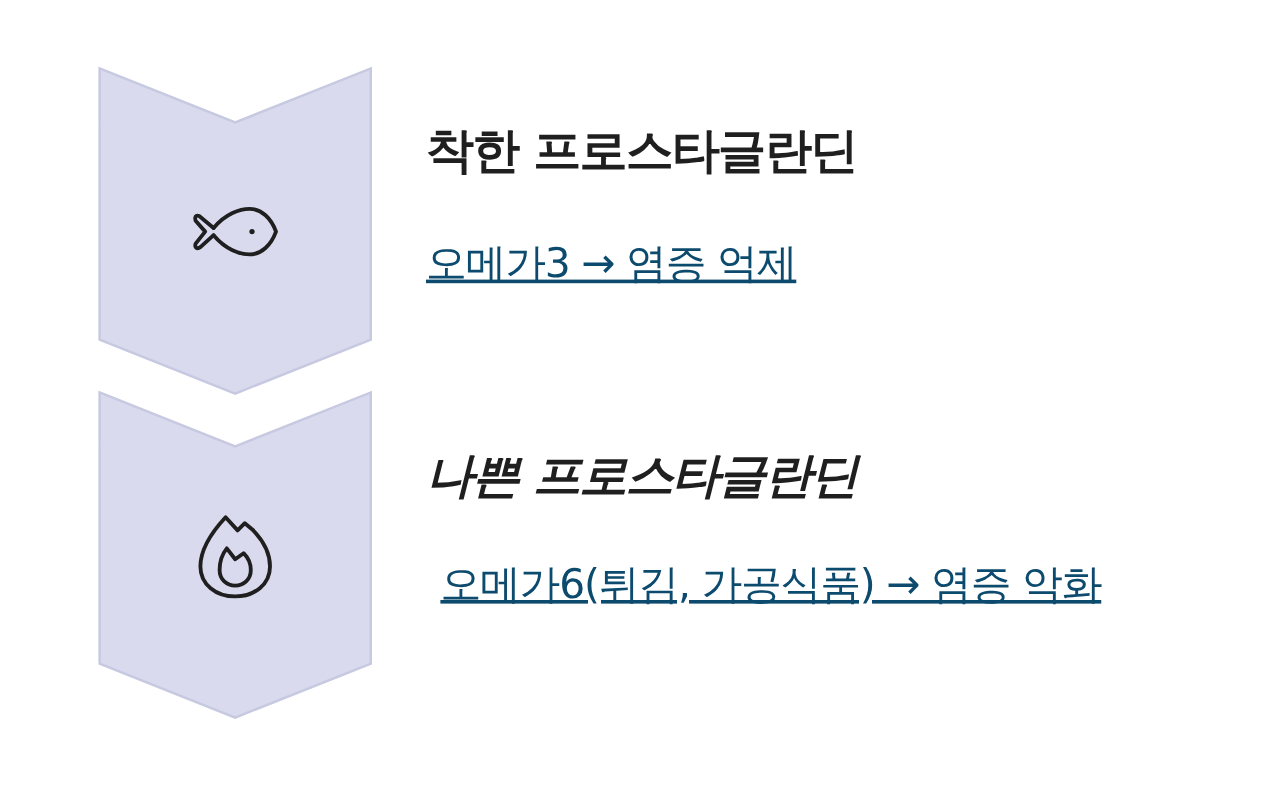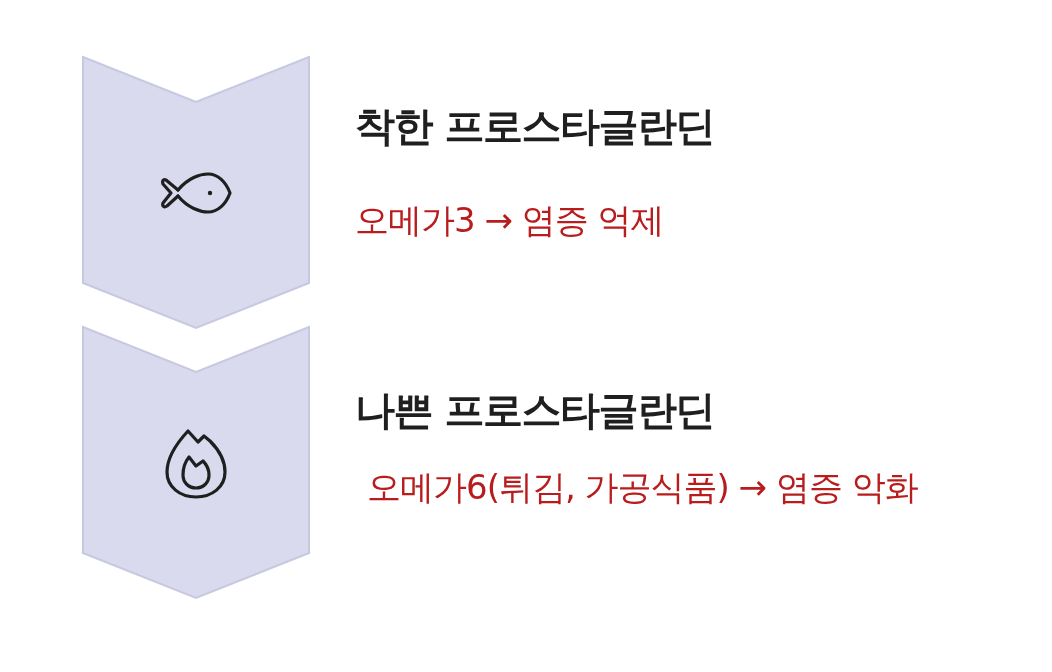--- a/index.html
+++ b/index.html
@@ -10,25 +10,25 @@
     color: #1f1f1f;
   }
   .shapes { position: absolute; left: 0; top: 0; width: 1052px; height: 672px; }
   .step-text { position: absolute; left: 355px; white-space: nowrap; }
   .heading {
     font-weight: bold; font-size: 40px; line-height: 1; letter-spacing: -1.5px;
     color: #1f1f1f; margin: 0;
   }
   .sub {
     font-size: 34px; line-height: 1; letter-spacing: -1px;
-    color: #b91c1c; margin: 0;
+    color: #0c4a6e; margin: 0; text-decoration: underline;
   }
   #step1-heading { position: absolute; top: 106px; left: 0; text-align: right; }
   #step1-sub { position: absolute; top: 203px; left: 0; }
-  #step2-heading { position: absolute; top: 390px; left: 0; }
+  #step2-heading { position: absolute; top: 377px; left: 0; font-style: italic; }
   #step2-sub { position: absolute; top: 470px; left: 12px; }
 </style>
 </head>
 <body>
 
 <svg class="shapes" viewBox="0 0 1052 672" width="1052" height="672">
 
   <g>
     <polygon points="83,57 196,102 309,57 309,283 196,328 83,283" fill="#d9daee" stroke="#c7c9e1" stroke-width="2" stroke-linejoin="miter"></polygon>
   </g>

